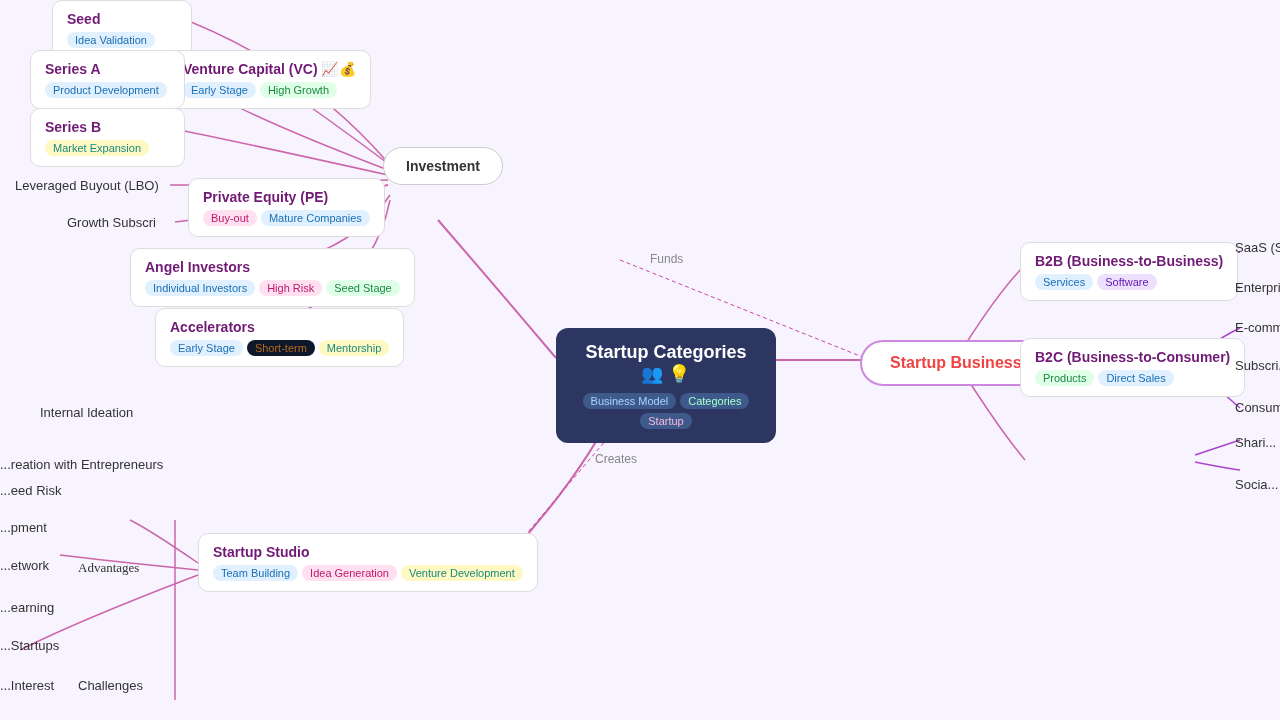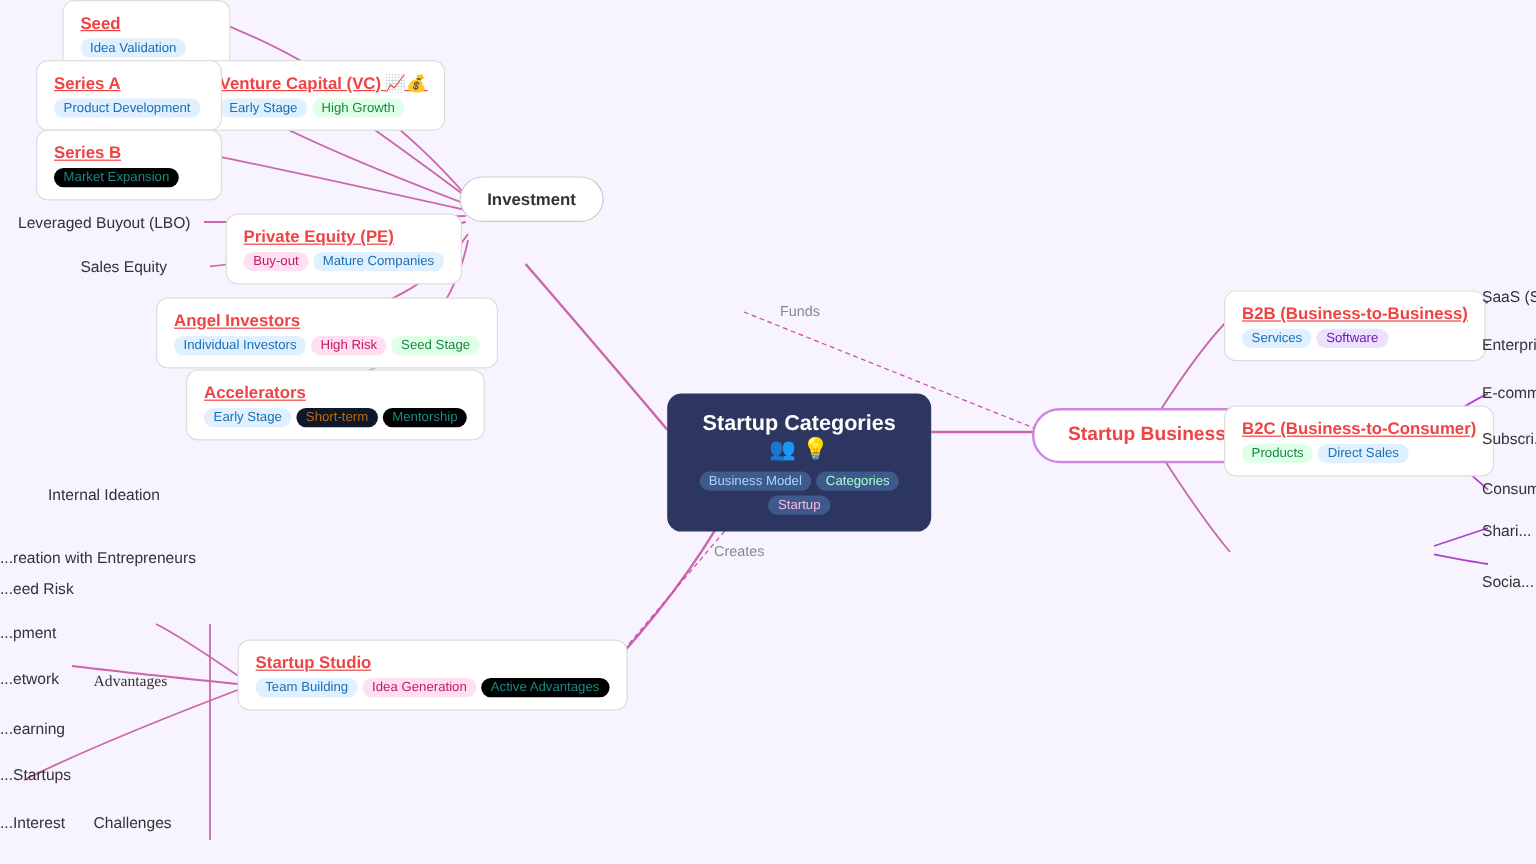--- a/index.html
+++ b/index.html
@@ -59,23 +59,22 @@
       background: white;
       border-radius: 10px;
       padding: 10px 14px;
       border: 1.5px solid #ddd;
       min-width: 120px;
     }
 
     .std-node .node-title {
       font-size: 14px;
       font-weight: 600;
-      color: #ef4444;
+      color: #701a75;
       margin-bottom: 5px;
-      text-decoration: underline;
     }
 
     .std-node .tags {
       display: flex;
       gap: 4px;
       flex-wrap: wrap;
     }
 
     
     .oval-node {
@@ -120,21 +119,21 @@
     }
     .tag-green {
       background: #e0ffe8;
       color: #1a8a40;
     }
     .tag-orange {
       background: #0f172a;
       color: #b56a1a;
     }
     .tag-teal {
-      background: #000000;
+      background: #fef9c3;
       color: #1a8a80;
     }
     .tag-central-blue {
       background: #3d5a8a;
       color: #a8d4ff;
     }
     .tag-central-green {
       background: #3d5a8a;
       color: #a8ffcc;
     }
@@ -238,21 +237,21 @@
 
   <div class="node startup-business-node" style="left:860px; top:340px;">
     <span>Startup Business</span>
   </div>
 
   <div class="node std-node" style="left:198px; top:533px; min-width:290px;">
     <div class="node-title">Startup Studio</div>
     <div class="tags">
       <span class="tag tag-blue">Team Building</span>
       <span class="tag tag-pink">Idea Generation</span>
-      <span class="tag tag-teal">Active Advantages</span>
+      <span class="tag tag-teal">Venture Development</span>
     </div>
   </div>
 
   <div class="node std-node" style="left:52px; top:0px; min-width:140px;">
     <div class="node-title">Seed</div>
     <div class="tags">
       <span class="tag tag-blue">Idea Validation</span>
     </div>
   </div>
 
@@ -276,21 +275,21 @@
     <div class="tags">
       <span class="tag tag-teal">Market Expansion</span>
     </div>
   </div>
 
   <div class="node text-node" style="left:15px; top:178px;">
     <span>Leveraged Buyout (LBO)</span>
   </div>
 
   <div class="node text-node" style="left:67px; top:215px;">
-    <span>Sales Equity</span>
+    <span>Growth Subscri</span>
   </div>
 
   <div class="node std-node" style="left:188px; top:178px; min-width:185px;">
     <div class="node-title">Private Equity (PE)</div>
     <div class="tags">
       <span class="tag tag-pink">Buy-out</span>
       <span class="tag tag-blue">Mature Companies</span>
     </div>
   </div>
 

